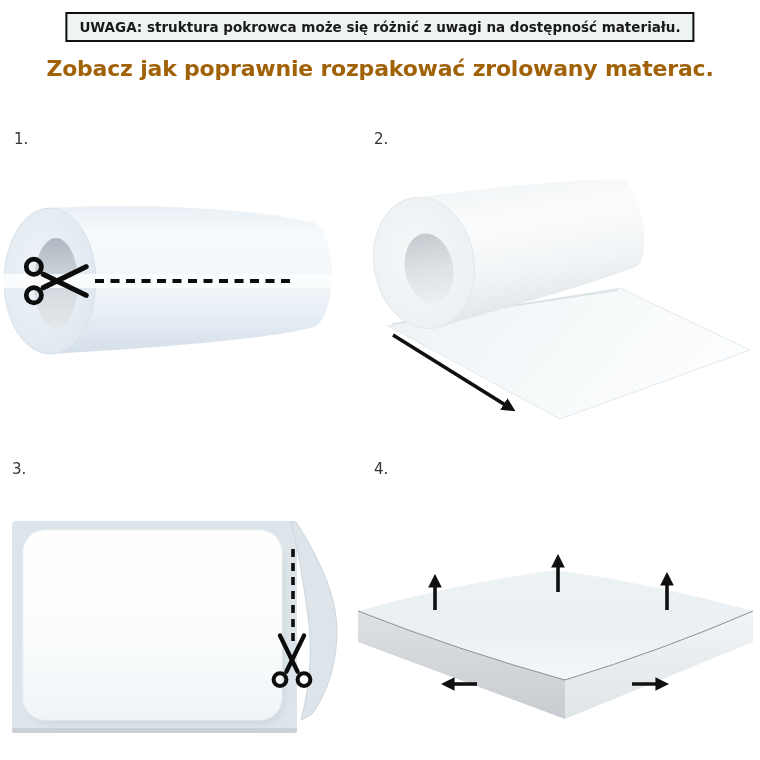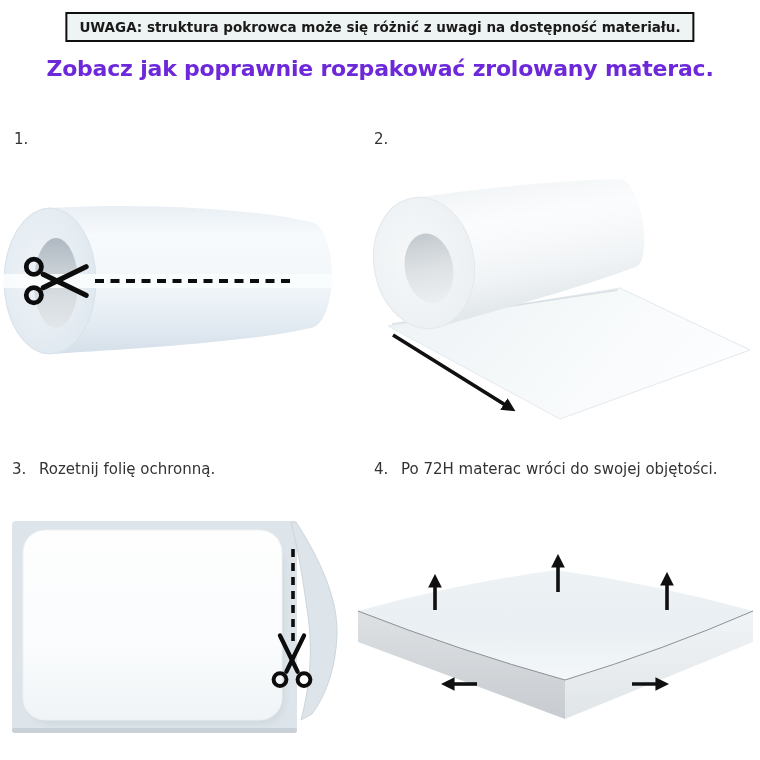--- a/index.html
+++ b/index.html
@@ -8,21 +8,21 @@
     font-family:"DejaVu Sans","Liberation Sans",sans-serif;overflow:hidden;
   }
   .banner{
     position:absolute;top:12px;left:50%;transform:translateX(-50%);
     background:#eef3f3;border:2px solid #101010;
     padding:5px 12px;font-size:13.5px;font-weight:bold;color:#1a1a1a;
     white-space:nowrap;
   }
   .title{
     position:absolute;top:56px;left:0;width:100%;margin:0;
-    text-align:center;font-size:22px;font-weight:bold;color:#6d28d9;
+    text-align:center;font-size:22px;font-weight:bold;color:#a16207;
     letter-spacing:-0.2px;
   }
   .step-label{
     position:absolute;display:flex;align-items:flex-start;
     font-size:15px;line-height:21px;color:#333333;
   }
   .step-num{width:27px;flex:0 0 auto;}
   .step-text{white-space:pre-line;}
   .fig{position:absolute;display:block;}
 </style>
@@ -40,26 +40,24 @@
   <div class="step-label" style="left:14px;top:129px;width:332px;">
     <span class="step-num">1.</span>
   </div>
 
   <div class="step-label" style="left:374px;top:129px;width:380px;">
     <span class="step-num">2.</span>
   </div>
 
   <div class="step-label" style="left:12px;top:459px;width:332px;">
     <span class="step-num">3.</span>
-    <span class="step-text">Rozetnij folię ochronną.</span>
   </div>
 
   <div class="step-label" style="left:374px;top:459px;width:382px;">
     <span class="step-num">4.</span>
-    <span class="step-text">Po 72H materac wróci do swojej objętości.</span>
   </div>
 
   <svg class="fig" style="left:0;top:188px;" width="335" height="180" viewBox="0 0 335 180" role="img">
     <defs>
       <linearGradient id="g-roll1" x1="0" y1="0" x2="0" y2="1">
         <stop offset="0" stop-color="#e9eff5"></stop>
         <stop offset="0.2" stop-color="#f7fafc"></stop>
         <stop offset="0.5" stop-color="#f3f7fa"></stop>
         <stop offset="0.78" stop-color="#e4ecf3"></stop>
         <stop offset="1" stop-color="#d5dfe9"></stop>

